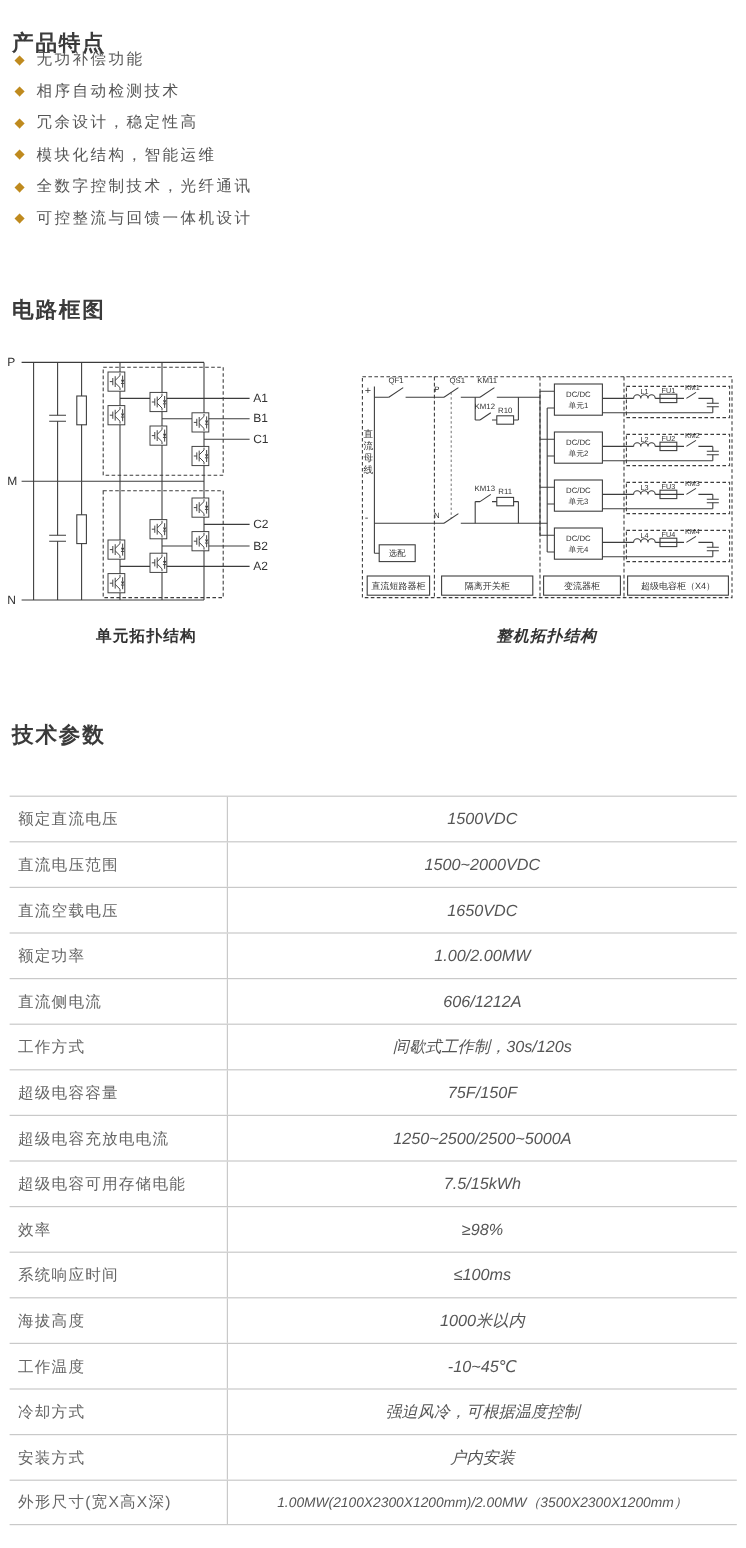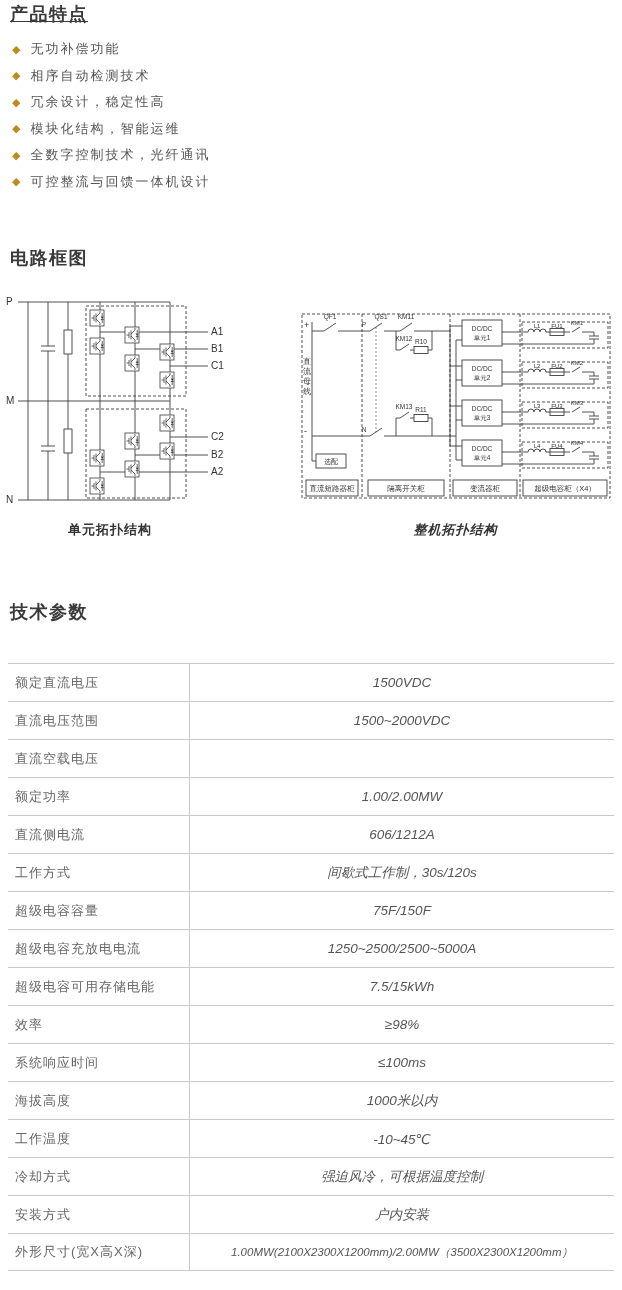--- a/index.html
+++ b/index.html
@@ -1,35 +1,35 @@
 <!DOCTYPE html>
 <html><head>
 <meta charset="utf-8">
 <style>
   * { margin:0; padding:0; box-sizing:border-box; }
   html,body { background:#fff; }
   body { font-family:"Liberation Sans","DejaVu Sans",sans-serif; }
   .page { position:relative; width:622px; height:1290px; background:#fff; overflow:hidden; }
 
   .sec-title { position:absolute; font-size:18px; font-weight:bold; color:#3a3a3a; letter-spacing:1.5px; }
-  #features-title { left:10px; top:2px;text-decoration:underline; }
+  #features-title { left:10px; top:24px; }
   #circuit-title  { left:10px; top:246px; }
   #specs-title    { left:10px; top:600px; }
 
   .features-list { position:absolute; left:12px; top:36px; }
   .feature-item { display:flex; align-items:center; height:26.5px; font-size:13px; color:#555; letter-spacing:2px; }
   .diamond { color:#bf8a1e; font-size:11px; margin-right:10px; letter-spacing:0; }
 
   .unit-svg { position:absolute; left:4px; top:290px; }
   .sys-svg  { position:absolute; left:300px; top:306px; }
   svg text { font-family:"Liberation Sans","DejaVu Sans",sans-serif; }
 
   .diagram-caption { position:absolute; top:521px; font-size:13px; font-weight:bold; color:#333;
                      text-align:center; letter-spacing:1px; }
-  #unit-caption { left:20px; width:180px; }
+  #unit-caption { left:32px; width:180px; }
   #system-caption { left:368px; width:175px;font-style:italic; }
 
   .spec-table { position:absolute; left:8px; top:642px; width:606px;margin-top:21px; }
   .spec-row { display:flex; height:38px; border-top:1px solid #c9c9c9; }
   .spec-row:last-child { border-bottom:1px solid #c9c9c9; }
   .spec-label { width:182px; border-right:1px solid #c9c9c9; display:flex; align-items:center;
                 padding-left:7px; font-size:13px; color:#666; letter-spacing:1px; }
   .spec-value { flex:1; display:flex; align-items:center; justify-content:center;
                 font-size:13.5px; color:#555;font-style:italic; }
   .spec-row:last-child .spec-value { font-size:11.5px; }
@@ -324,20 +324,21 @@
     <div class="spec-row">
         <div class="spec-label">额定直流电压</div>
         <div class="spec-value">1500VDC</div>
       </div>
     <div class="spec-row">
         <div class="spec-label">直流电压范围</div>
         <div class="spec-value">1500~2000VDC</div>
       </div>
     <div class="spec-row">
         <div class="spec-label">直流空载电压</div>
+        <div class="spec-value">1650VDC</div>
       </div>
     <div class="spec-row">
         <div class="spec-label">额定功率</div>
         <div class="spec-value">1.00/2.00MW</div>
       </div>
     <div class="spec-row">
         <div class="spec-label">直流侧电流</div>
         <div class="spec-value">606/1212A</div>
       </div>
     <div class="spec-row">

